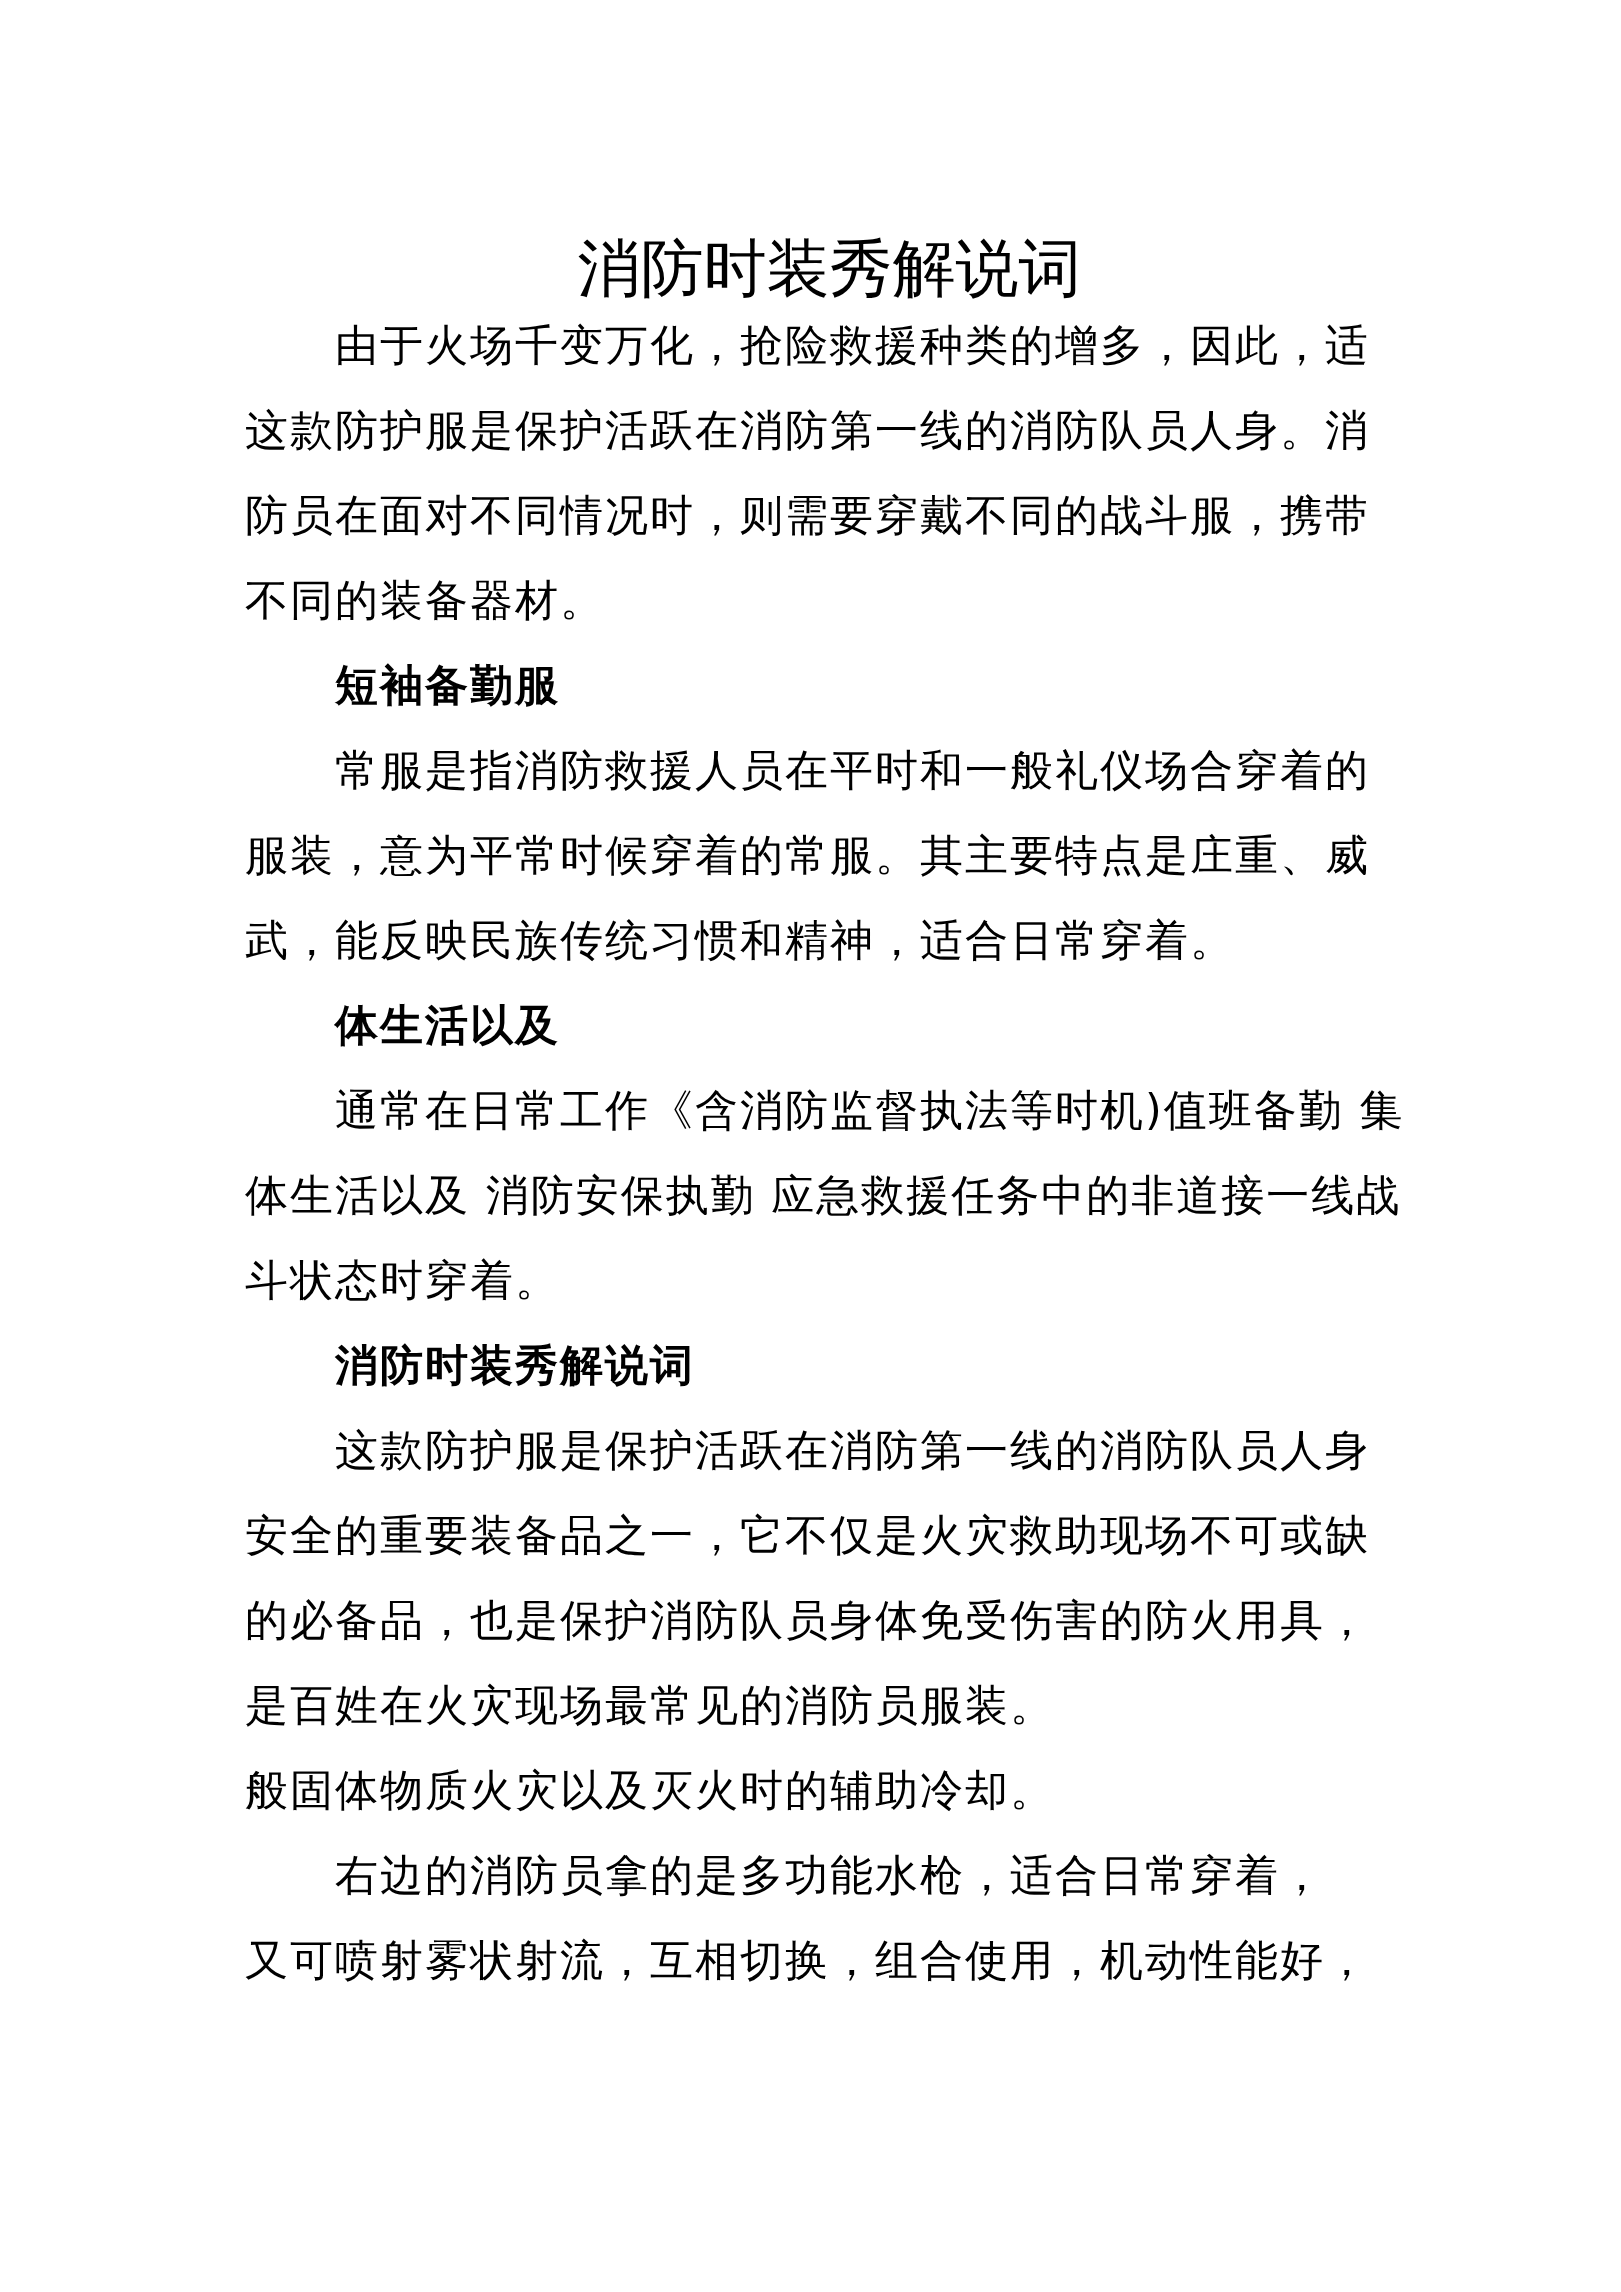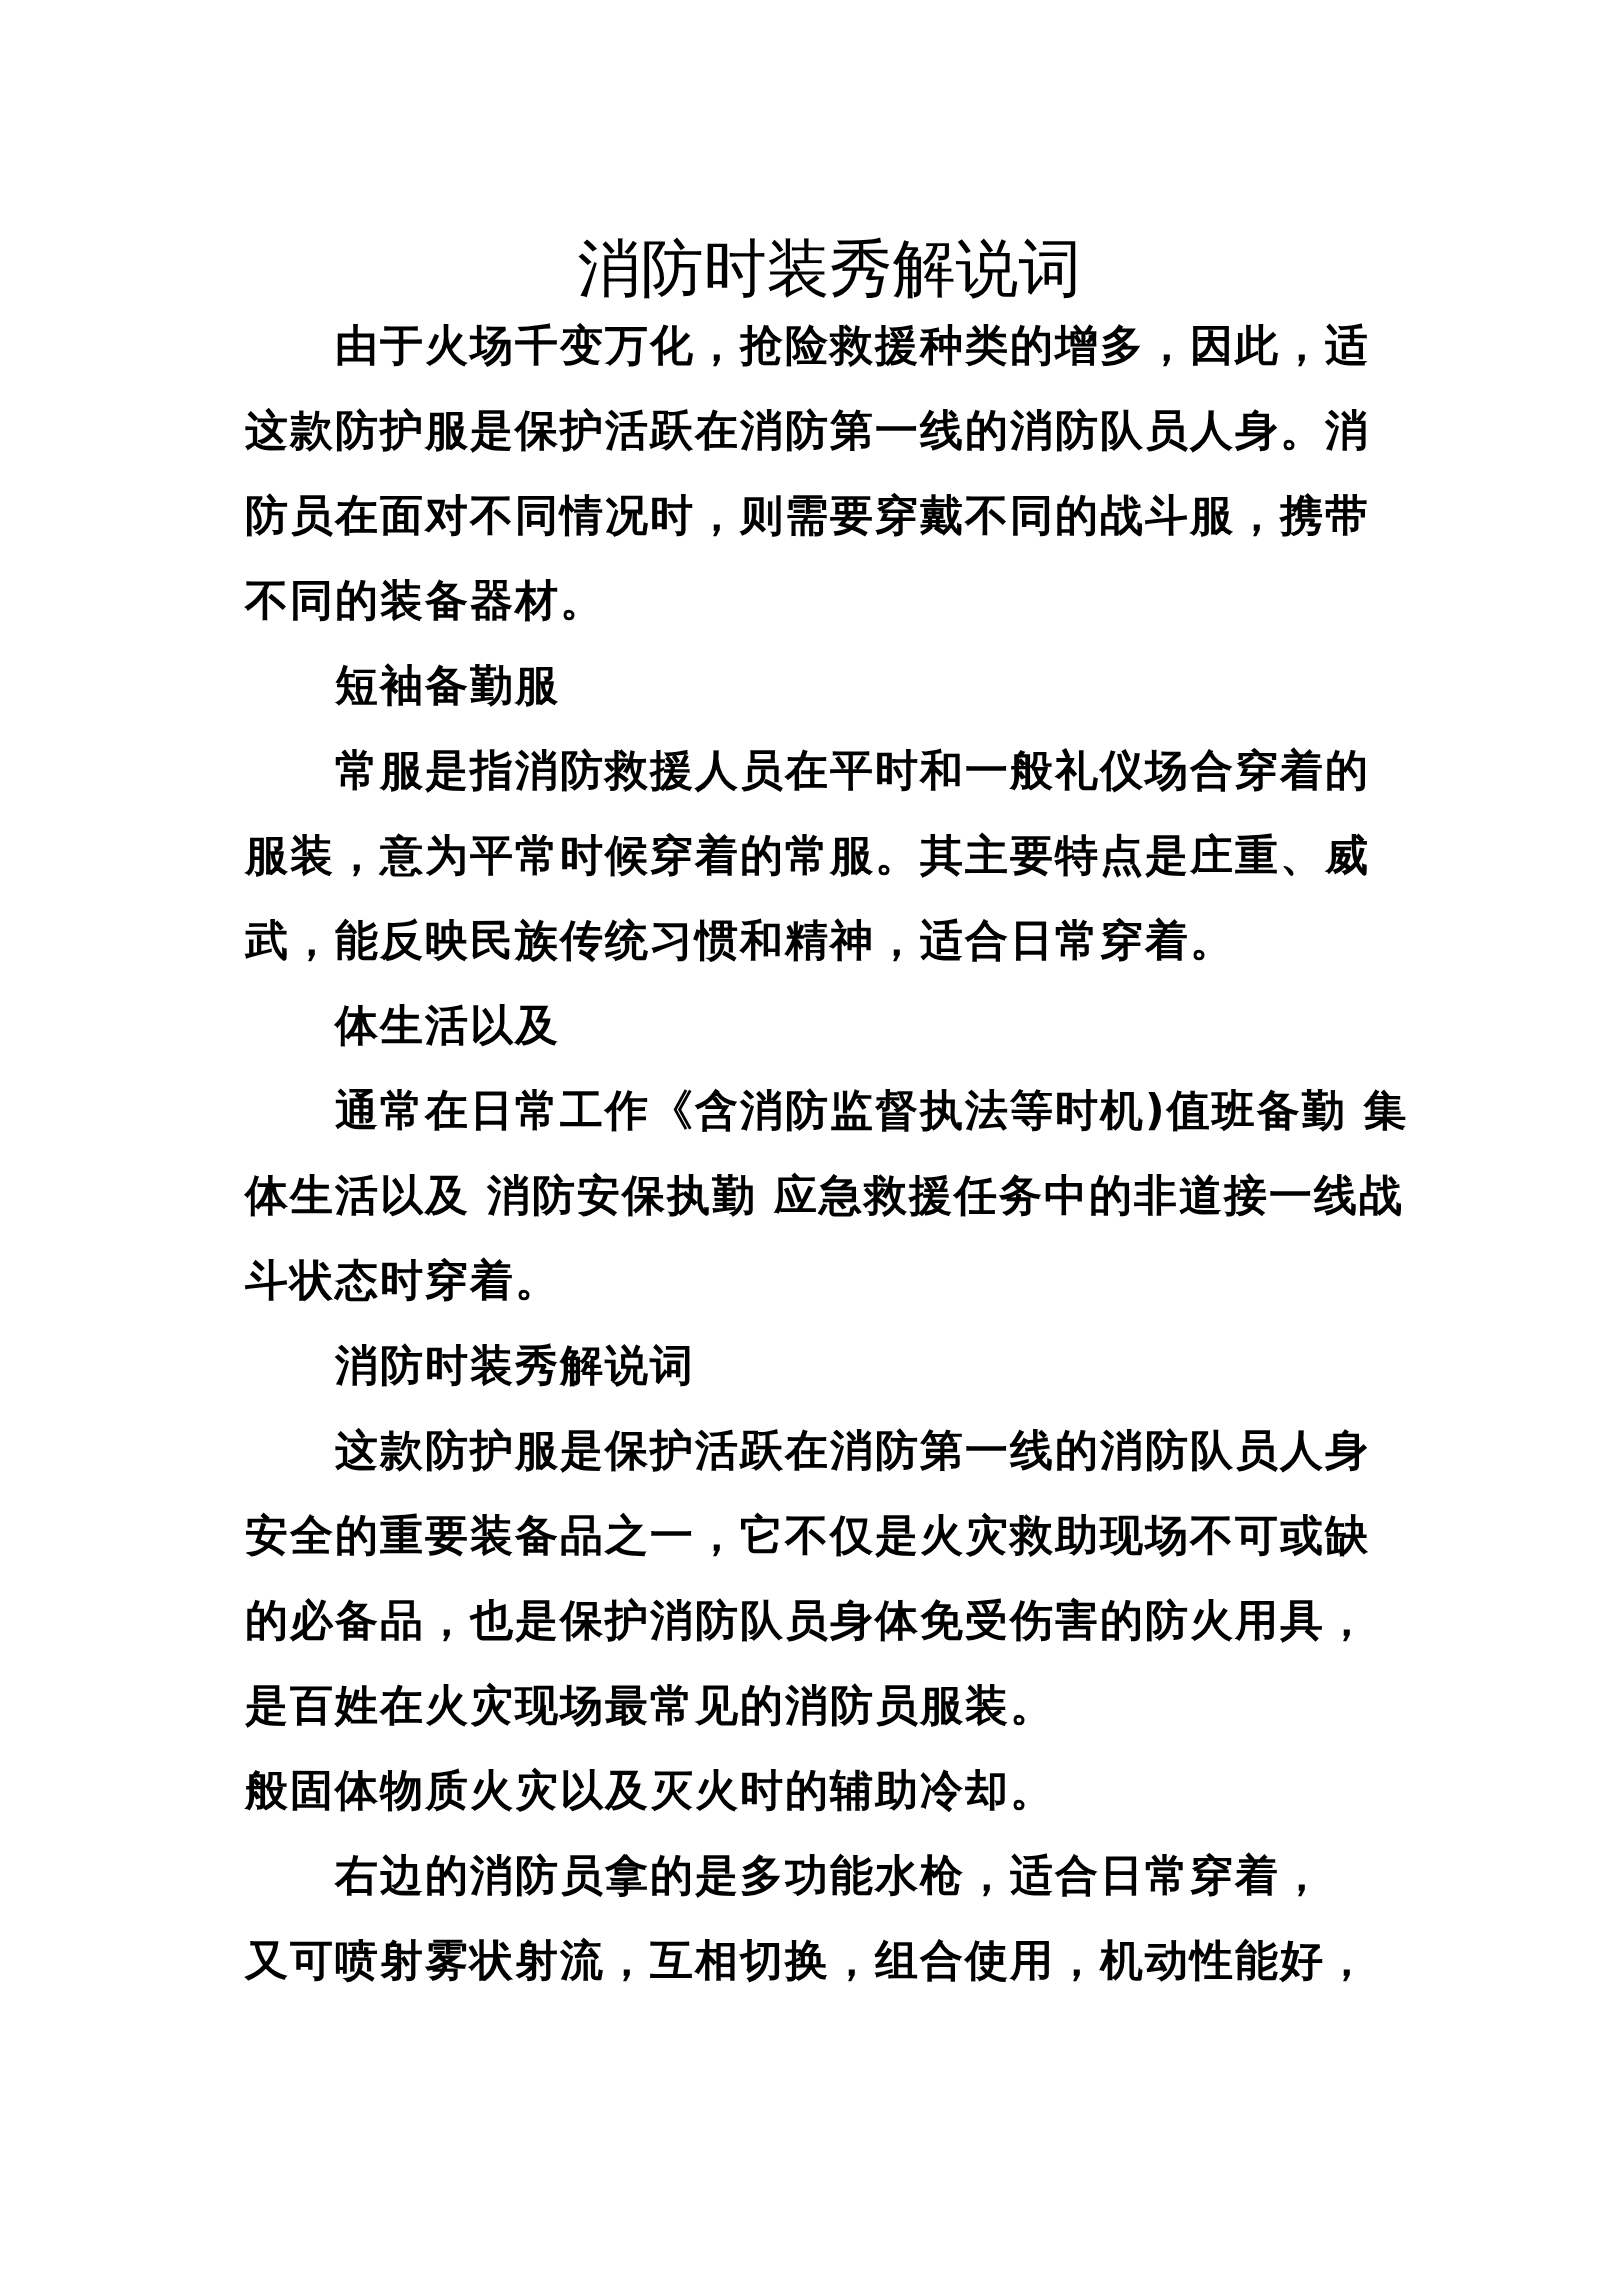--- a/index.html
+++ b/index.html
@@ -41,21 +41,20 @@
       width: 1137px;
     }
     .para, .heading {
       margin: 0;
       font-size: 43px;
       line-height: 85px;
       text-indent: 90px;
       letter-spacing: 2px;
       text-align: justify;
       word-break: break-all;
-      font-weight: bold;
     }
     .heading {
       font-weight: bold;
     }
     .line {
       display: block;
       white-space: nowrap;
     }
   </style>
 </head>

